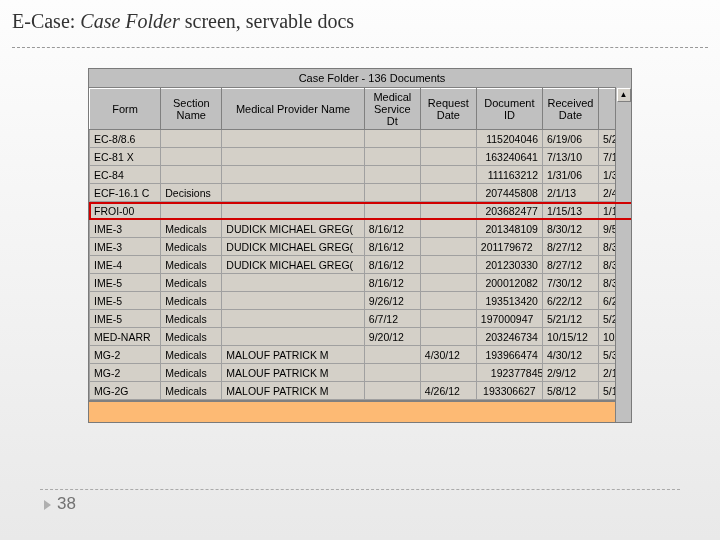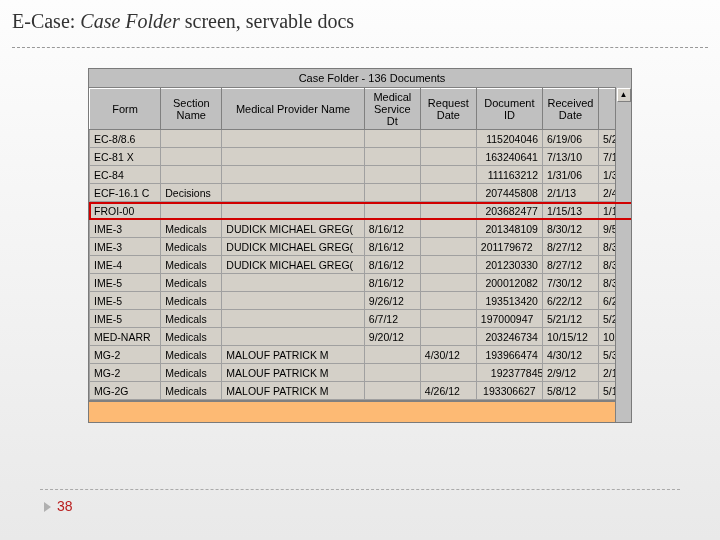--- a/index.html
+++ b/index.html
@@ -94,22 +94,22 @@
     background: #d4d0c8;
     border: 1px solid #808080;
     border-top-color: #fff; border-left-color:#fff;
     margin: 1px auto;
     font-size: 8px; line-height: 12px; text-align: center;
   }
   .page-num {
     position: absolute;
     left: 44px;
     bottom: 26px;
-    font-size: 14px;
-    color: #b91c1c;
+    font-size: 17px;
+    color: #737373;
   }
   .page-num .tri {
     display: inline-block;
     width: 0; height: 0;
     border-top: 5px solid transparent;
     border-bottom: 5px solid transparent;
     border-left: 7px solid #b0b0b0;
     margin-right: 6px;
     vertical-align: -1px;
   }

